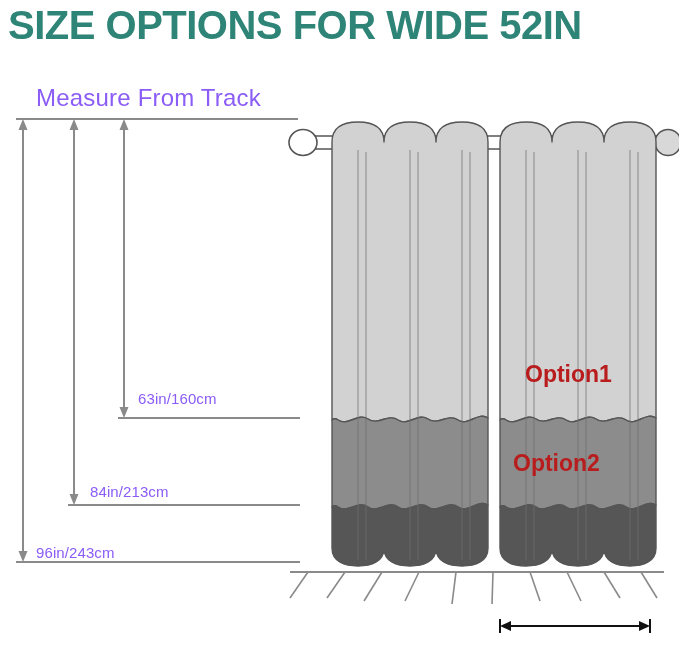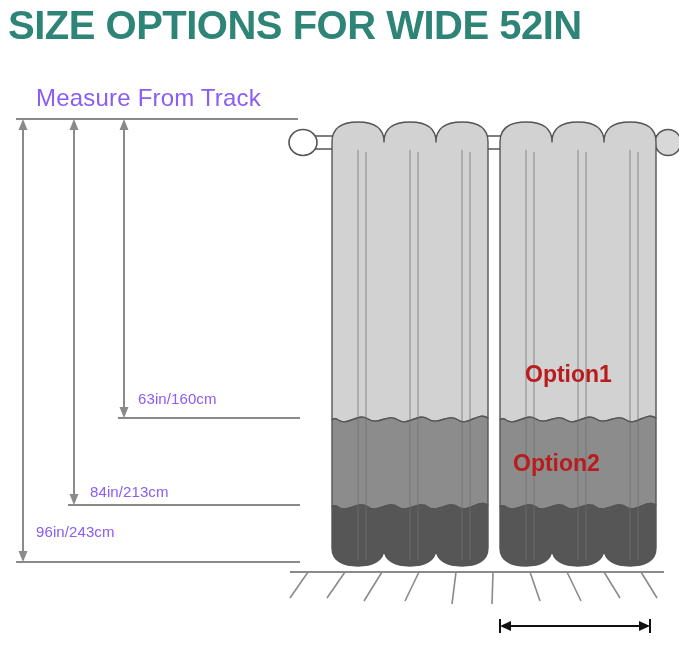--- a/index.html
+++ b/index.html
@@ -58,21 +58,21 @@
 
   .dim-label {
     position: absolute;
     font-size: 15px;
     color: #8b5cf6;
     white-space: nowrap;
     letter-spacing: 0.1px;
   }
   #lbl-63 { left: 138px; top: 390px; }
   #lbl-84 { left: 90px;  top: 471px; margin-top: 12px; }
-  #lbl-96 { left: 36px;  top: 523px; }
+  #lbl-96 { left: 36px;  top: 544px; }
   #lbl-52 { left: 517px; top: 633px; }
 
   .opt-label {
     position: absolute;
     font-size: 23px;
     font-weight: bold;
     color: #b91c1c;
     white-space: nowrap;
     letter-spacing: 0px;
   }

